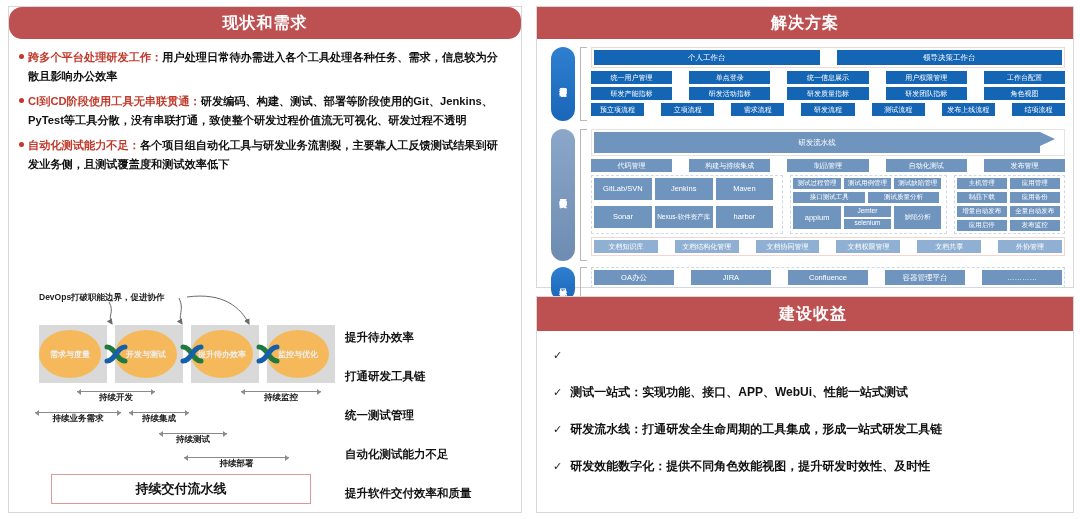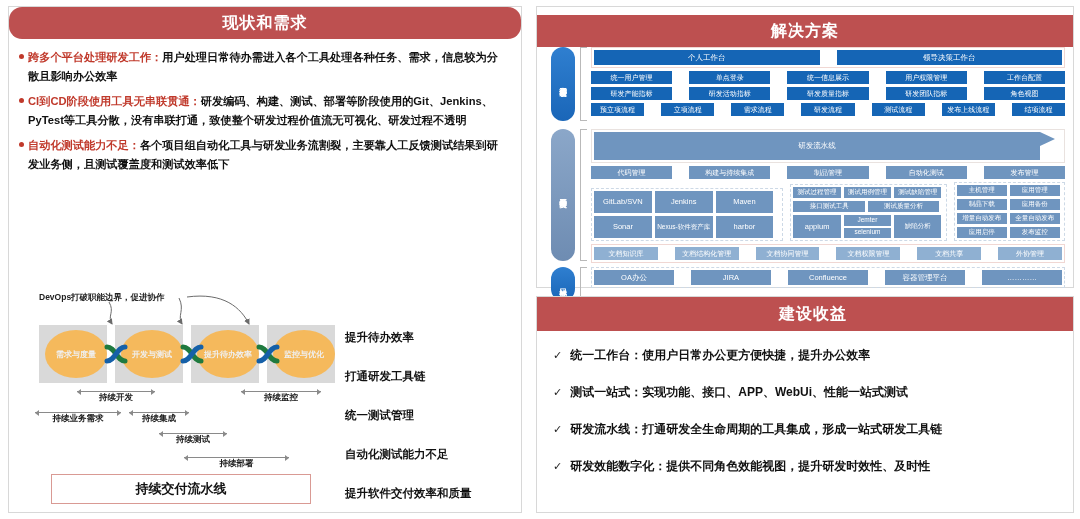--- a/index.html
+++ b/index.html
@@ -32,21 +32,21 @@
 
   
   #devops { position: absolute; left: 0; top: 275px; width: 512px; height: 238px; }
   .devops-note {
     position: absolute; left: 30px; top: 10px;
     font-size: 8.5px; font-weight: bold; color: #222; white-space: nowrap;
   }
   .stage-row { position: absolute; left: 30px; top: 43px; width: 290px; height: 58px; }
   .stage {
     position: absolute; top: 0; width: 68px; height: 58px;
-    background: #d9d9d9; display: flex; align-items: center; justify-content: flex-end;
+    background: #d9d9d9; display: flex; align-items: center; justify-content: flex-start;
   }
   .stage .ellipse {
     width: 62px; height: 48px; border-radius: 50%; background: #f5b95c;
     display: flex; align-items: center; justify-content: center;
     font-size: 8px; font-weight: bold; color: #efefef; text-align: center;
   }
   .inf { position: absolute; top: 16px; width: 26px; height: 26px; }
   .measure { position: absolute; height: 22px; }
   .measure .line { position: relative; height: 1px; background: #8a8a8a; top: 3px; }
   .measure .line::before, .measure .line::after {
@@ -64,21 +64,21 @@
     font-size: 13px; font-weight: bold; color: #111;
   }
   .benefits { position: absolute; left: 336px; top: 36px; width: 175px; }
   .benefit-item {
     height: 39px; display: flex; align-items: center;
     font-size: 11.5px; font-weight: bold; color: #111;
   }
 
   
   #panel-solution { left: 536px; top: 6px; width: 538px; height: 282px; }
-  #panel-solution .panel-header { height: 32px; line-height: 32px; font-size: 16px; margin-top: 8px; }
+  #panel-solution .panel-header { height: 32px; line-height: 32px; font-size: 16px; }
   .arch { position: absolute; left: 8px; top: 38px; right: 8px; bottom: 6px; }
   .side-label {
     position: absolute; left: 6px; width: 24px;
     border-radius: 12px; color: #fff; font-size: 7.5px; font-weight: bold;
     writing-mode: vertical-rl; text-orientation: upright;
     display: flex; align-items: center; justify-content: center;
     letter-spacing: -0.5px; line-height: 1;
   }
   #sl-1 { top: 2px; height: 74px; background: linear-gradient(180deg,#2f7fd0,#1a66b8); }
   #sl-2 { top: 84px; height: 132px; background: linear-gradient(180deg,#8ba7c9,#6e8cb2); }
@@ -96,33 +96,33 @@
   .cells { display: flex; gap: 17px; }
   .cell {
     flex: 1; height: 13px; background: #1565b5; color: #fff;
     font-size: 7px; display: flex; align-items: center; justify-content: center;
     white-space: nowrap; overflow: hidden;
   }
   .cell.tall { height: 15px; font-size: 7.5px; }
   .outline-box { border: 1px solid #f0d7d3; padding: 2px; }
 
   .pipe-arrow {
-    position: relative; height: 28px; background: #6f95bf; color: #fff;
+    position: relative; height: 21px; background: #6f95bf; color: #fff;
     font-size: 7.5px; display: flex; align-items: center; justify-content: center;
     margin-right: 22px;
   }
   .pipe-arrow::after {
     content: ""; position: absolute; right: -15px; top: 0;
     border-top: 7.5px solid transparent; border-bottom: 7.5px solid transparent;
     border-left: 15px solid #6f95bf;
   }
   .cell.mid { background: #6f95bf; }
   .cell.light { background: #8fb0d2; }
 
-  .toolgrid { display: flex; gap: 7px; align-items: flex-end; }
+  .toolgrid { display: flex; gap: 7px; }
   .tg-box { border: 1px dashed #cdd9e6; padding: 2px; display: flex; gap: 3px; flex-wrap: wrap; }
   .tcell {
     background: #6f95bf; color: #fff; font-size: 7.5px;
     display: flex; align-items: center; justify-content: center; text-align: center;
     line-height: 1.05; white-space: nowrap;
   }
   .tcell.s { font-size: 6.5px; }
 
   
   #panel-benefit { left: 536px; top: 296px; width: 538px; height: 217px; }
@@ -350,21 +350,20 @@
         </div>
       </div>
     </div>
   </section>
 
   <section class="panel" id="panel-benefit">
     <div class="panel-header">建设收益</div>
     <div class="checklist">
       <div class="check-item">
         <span class="chk">✓</span>
-        <span class="ctext"><span>统一工作台：</span><span>使用户日常办公更方便快捷，提升办公效率</span></span>
       </div>
       <div class="check-item">
         <span class="chk">✓</span>
         <span class="ctext"><span>测试一站式：</span><span>实现功能、接口、APP、WebUi、性能一站式测试</span></span>
       </div>
       <div class="check-item">
         <span class="chk">✓</span>
         <span class="ctext"><span>研发流水线：</span><span>打通研发全生命周期的工具集成，形成一站式研发工具链</span></span>
       </div>
       <div class="check-item">

